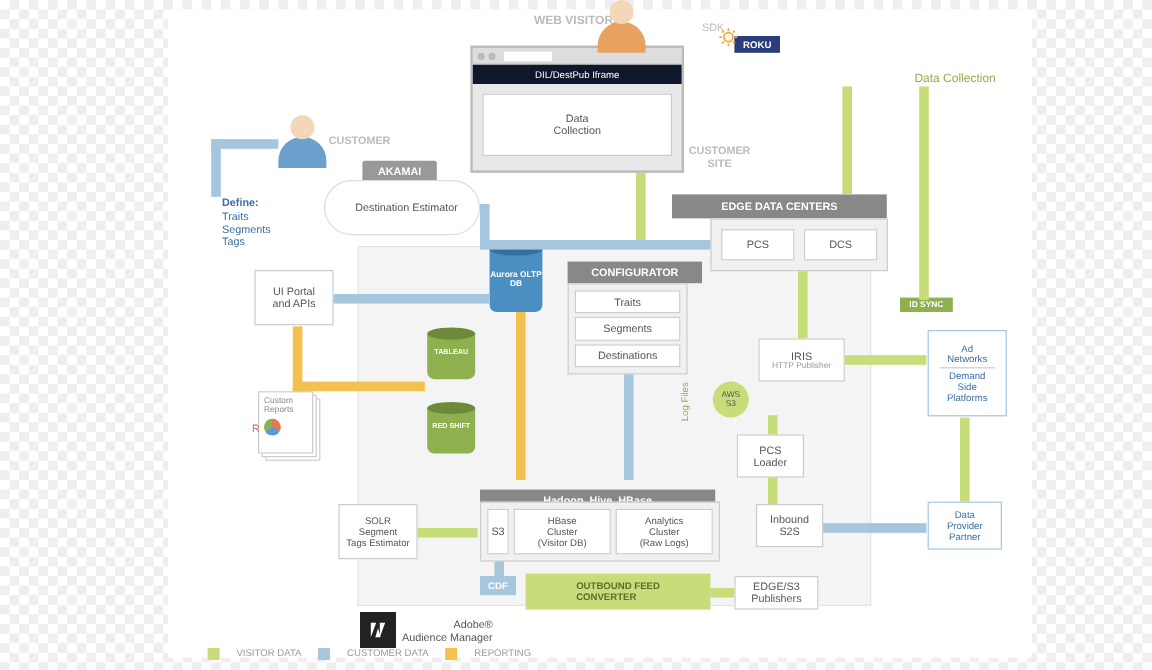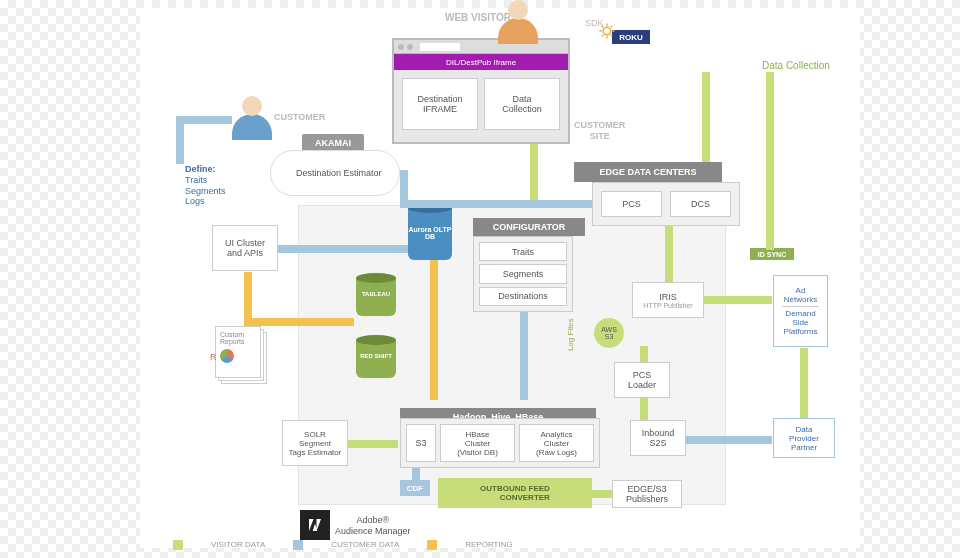--- a/index.html
+++ b/index.html
@@ -55,24 +55,22 @@
       <path d="M12 2v3M12 19v3M2 12h3M19 12h3M5 5l2 2M17 17l2 2M5 19l2-2M17 7l2-2" stroke="#f2a93c" stroke-width="2"></path>
     </svg>
 </div>
 
 <div style="position:absolute;left:392px;top:38px;width:178px;height:106px;border:2px solid #bbb;background:#e8e8e8">
   <div style="height:14px;background:#ddd;border-bottom:1px solid #bbb;display:flex;align-items:center;padding-left:4px">
     <div style="width:6px;height:6px;border-radius:50%;background:#bbb;margin-right:3px"></div>
     <div style="width:6px;height:6px;border-radius:50%;background:#bbb;margin-right:3px"></div>
     <div style="width:40px;height:8px;background:#fff;margin-left:4px"></div>
   </div>
-  <div style="height:16px;background:#a21caf;color:#fff;font-size:8px;display:flex;align-items:center;justify-content:center">DIL/DestPub Iframe</div>
+  <div style="height:16px;background:#0f172a;color:#fff;font-size:8px;display:flex;align-items:center;justify-content:center">DIL/DestPub Iframe</div>
   <div style="display:flex;gap:6px;padding:8px;height:68px">
-    <div class="box" style="position:static;flex:1;white-space:pre-line">Destination
-IFRAME</div>
     <div class="box" style="position:static;flex:1;white-space:pre-line">Data
 Collection</div>
   </div>
 </div>
 
 <div class="person" style="left:498px;top:0px">
   <div class="body" style="background:#e8a15f"></div>
   <div class="head" style="background:#f4d6b8"></div>
 </div>
 
@@ -84,28 +82,28 @@
 <div class="person" style="left:232px;top:96px">
   <div class="body" style="background:#6ba0cc"></div>
   <div class="head" style="background:#f4d6b8"></div>
 </div>
 <div class="label" style="left:274px;top:112px;color:#bbb;font-weight:bold;font-size:9px">CUSTOMER</div>
 
 <div style="position:absolute;left:185px;top:164px;width:60px">
   <div class="label link" style="position:static;font-weight:bold;text-align:left">Define:</div>
   <div class="label link" style="position:static;text-align:left">Traits</div>
   <div class="label link" style="position:static;text-align:left">Segments</div>
-  <div class="label link" style="position:static;text-align:left">Logs</div>
+  <div class="label link" style="position:static;text-align:left">Tags</div>
 </div>
 
 <div class="panel-hd" style="left:302px;top:134px;width:62px;height:18px;background:#999;border-radius:2px">AKAMAI</div>
 <div class="cloud" style="left:270px;top:150px;width:130px;height:46px"></div>
 <div class="label" style="left:296px;top:168px">Destination Estimator</div>
 
-<div class="box" style="left:212px;top:225px;width:66px;height:46px;white-space:pre-line">UI Cluster
+<div class="box" style="left:212px;top:225px;width:66px;height:46px;white-space:pre-line">UI Portal
 and APIs</div>
 
 <div style="position:absolute;left:298px;top:205px;width:428px;height:300px;background:#f4f4f4;border:1px solid #e4e4e4"></div>
 
 <div class="db" style="left:408px;top:208px;width:44px;height:52px">
   <div class="body" style="background:#4a8ec2"></div>
   <div class="top" style="background:#3370a0"></div>
   <div class="txt">Aurora
 OLTP DB</div>
 </div>
@@ -122,21 +120,21 @@
   <div class="txt" style="font-size:6px">RED SHIFT</div>
 </div>
 
 <div class="panel-hd" style="left:473px;top:218px;width:112px;height:18px">CONFIGURATOR</div>
 <div class="panel-bd" style="left:473px;top:236px;width:100px;height:76px;padding:5px;display:flex;flex-direction:column;gap:3px">
   <div class="box" style="position:static;height:20px">Traits</div>
   <div class="box" style="position:static;height:20px">Segments</div>
   <div class="box" style="position:static;height:20px">Destinations</div>
 </div>
 
-<div class="panel-hd" style="left:574px;top:162px;width:148px;height:20px">EDGE DATA CENTERS</div>
+<div class="panel-hd" style="left:560px;top:162px;width:179px;height:20px">EDGE DATA CENTERS</div>
 <div class="panel-bd" style="left:592px;top:182px;width:148px;height:44px;padding:8px;display:flex;gap:8px">
   <div class="box" style="position:static;flex:1">PCS</div>
   <div class="box" style="position:static;flex:1">DCS</div>
 </div>
 
 <div style="position:absolute;left:750px;top:248px;width:44px;height:12px;background:#8fb04e;color:#fff;font-size:7px;display:flex;align-items:center;justify-content:center;font-weight:bold">ID SYNC</div>
 
 <div class="box" style="left:632px;top:282px;width:72px;height:36px;flex-direction:column">
   <div>IRIS</div>
   <div style="font-size:7px;color:#999">HTTP Publisher</div>
@@ -145,78 +143,78 @@
 <div style="position:absolute;left:594px;top:318px;width:30px;height:30px;border-radius:50%;background:#c7dd7a;display:flex;align-items:center;justify-content:center;font-size:7px;color:#555;text-align:center;white-space:pre-line">AWS
 S3</div>
 
 <div class="label" style="left:555px;top:330px;transform:rotate(-90deg);color:#8fb04e;font-size:8px">Log Files</div>
 
 <div class="box" style="left:614px;top:362px;width:56px;height:36px;white-space:pre-line">PCS
 Loader</div>
 
 <div class="panel-hd" style="left:400px;top:408px;width:196px;height:18px">Hadoop, Hive, HBase</div>
 <div class="panel-bd" style="left:400px;top:418px;width:200px;height:50px;padding:5px;display:flex;gap:4px">
-  <div class="box" style="position:static;width:30px">S3</div>
+  <div class="box" style="position:static;width:18px">S3</div>
   <div class="box" style="position:static;flex:1;white-space:pre-line;font-size:8px">HBase
 Cluster
 (Visitor DB)</div>
   <div class="box" style="position:static;flex:1;white-space:pre-line;font-size:8px">Analytics
 Cluster
 (Raw Logs)</div>
 </div>
 
 <div class="box" style="left:630px;top:420px;width:56px;height:36px;white-space:pre-line">Inbound
 S2S</div>
 
 <div class="box" style="left:282px;top:420px;width:66px;height:46px;white-space:pre-line;font-size:8px">SOLR
 Segment
 Tags Estimator</div>
 
 <div style="position:absolute;left:400px;top:480px;width:30px;height:16px;background:#a6c6de;color:#fff;font-size:8px;display:flex;align-items:center;justify-content:center;font-weight:bold">CDF</div>
 
-<div style="position:absolute;left:438px;top:478px;width:154px;height:30px;background:#c7dd7a;display:flex;align-items:center;justify-content:center;font-size:8px;color:#5a6b2e;font-weight:bold;white-space:pre-line;text-align:right">OUTBOUND FEED
+<div style="position:absolute;left:438px;top:478px;width:154px;height:30px;background:#c7dd7a;display:flex;align-items:center;justify-content:center;font-size:8px;color:#5a6b2e;font-weight:bold;white-space:pre-line;text-align:left">OUTBOUND FEED
 CONVERTER</div>
 
 <div class="box" style="left:612px;top:480px;width:70px;height:28px;white-space:pre-line">EDGE/S3
 Publishers</div>
 
 <div style="position:absolute;left:300px;top:510px;width:30px;height:30px;background:#222;display:flex;align-items:center;justify-content:center">
   <svg width="18" height="18" viewBox="0 0 24 24">
       <path d="M4 4h6l-6 16zM14 4h6l-6 16zM12 10l3 10h-6z" fill="#fff"></path>
     </svg>
 </div>
-<div class="label" style="left:335px;top:515px;text-align:center;color:#eee">
+<div class="label" style="left:335px;top:515px;text-align:right;color:#eee">
   <div style="color:#555">Adobe®</div>
   <div style="color:#555">Audience Manager</div>
 </div>
 
 <div style="position:absolute;left:215px;top:326px;width:60px;height:60px">
   <div style="position:absolute;left:6px;top:6px;width:46px;height:52px;background:#fff;border:1px solid #ccc"></div>
   <div style="position:absolute;left:3px;top:3px;width:46px;height:52px;background:#fff;border:1px solid #ccc"></div>
   <div style="position:absolute;left:0;top:0;width:46px;height:52px;background:#fff;border:1px solid #ccc;padding:4px">
     <div style="font-size:7px;color:#888;white-space:pre-line">Custom
 Reports</div>
     <div style="width:14px;height:14px;border-radius:50%;background:conic-gradient(#e07b4f 0 33%,#5a9bd4 33% 66%,#8fb04e 66% 100%);margin-top:4px"></div>
   </div>
 </div>
 <div class="label" style="left:210px;top:352px;color:#c66;font-size:9px">R</div>
 
-<div class="box" style="left:773px;top:275px;width:55px;height:72px;flex-direction:column;gap:2px;color:#3a6ea5;border-color:#a6c6de">
+<div class="box" style="left:773px;top:275px;width:66px;height:72px;flex-direction:column;gap:2px;color:#3a6ea5;border-color:#a6c6de">
   <div style="white-space:pre-line;font-size:8px">Ad
 Networks</div>
   <div style="height:1px;width:80%;background:#ccc"></div>
   <div style="white-space:pre-line;font-size:8px">Demand
 Side
 Platforms</div>
 </div>
 <div class="box" style="left:773px;top:418px;width:62px;height:40px;white-space:pre-line;color:#3a6ea5;border-color:#a6c6de;font-size:8px">Data
 Provider
 Partner</div>
 
-<div style="position:absolute;left:173px;top:540px;display:flex;gap:28px;align-items:center">
+<div style="position:absolute;left:173px;top:540px;display:flex;gap:14px;align-items:center">
   <div style="width:10px;height:10px;background:#c7dd7a"></div>
   <div class="label" style="position:static;color:#999;font-size:8px">VISITOR DATA</div>
   <div style="width:10px;height:10px;background:#a6c6de"></div>
   <div class="label" style="position:static;color:#999;font-size:8px">CUSTOMER DATA</div>
   <div style="width:10px;height:10px;background:#f2c14e"></div>
   <div class="label" style="position:static;color:#999;font-size:8px">REPORTING</div>
 </div>
 
 <div class="green-arrow" style="left:530px;top:144px;width:8px;height:60px"></div>
 <div class="green-arrow" style="left:702px;top:72px;width:8px;height:90px"></div>

